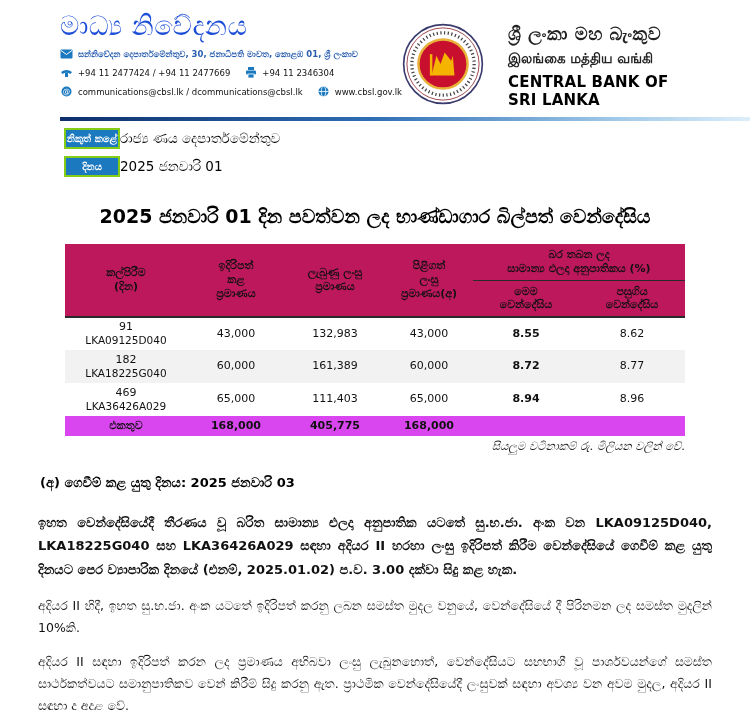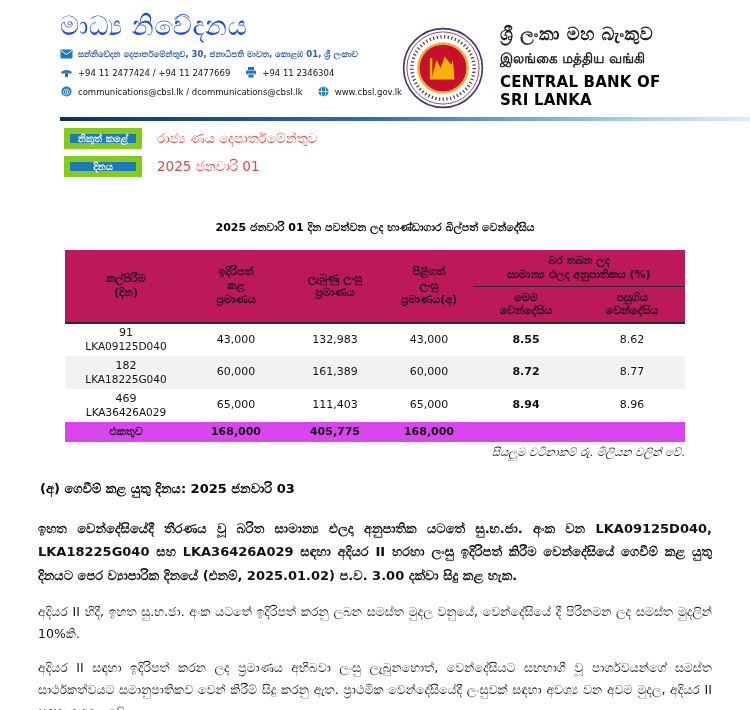--- a/index.html
+++ b/index.html
@@ -10,37 +10,37 @@
   
   .hdr{display:flex;justify-content:space-between;padding:12px 56px 0 60px}
   .hdr-left{width:372px}
   .pr-title{font-size:27px;font-weight:normal;color:#1d4ed8;letter-spacing:.5px;line-height:1.05}
   .contact{margin-top:7px;font-size:8.5px;line-height:1.2;color:#111}
   .c-row{display:flex;align-items:center;gap:5px;margin-top:8px;white-space:nowrap}
   .c-ico{width:13px;height:11px;display:inline-flex;align-items:center;justify-content:center;flex:none}
   .c-ico svg{display:block}
   .addr{color:#2b5fb0;font-weight:bold}
   .gap{display:inline-block;width:4px}
-  .hdr-right{display:flex;align-items:flex-end;gap:16px;padding-top:6px}
+  .hdr-right{display:flex;align-items:center;gap:24px;padding-top:6px}
   .logo{width:82px;height:82px;flex:none}
   .bank-names{padding-top:5px}
   .bn-si{font-size:18px;font-weight:bold;color:#222;letter-spacing:.5px}
   .bn-ta{font-size:13.5px;font-weight:bold;color:#222;margin-top:5px}
   .bn-en{font-size:15px;font-weight:900;color:#000;margin-top:5px;letter-spacing:.2px}
 
   .divider{height:4px;margin:8px 0 4px 60px;background:linear-gradient(90deg,#0d2f6b 0%,#2e6db4 45%,#9ec8e8 80%,#ddeefb 100%)}
 
   
   .meta{padding-left:64px;margin-top:6px}
   .meta-row{display:flex;align-items:center;margin-top:7px}
-  .meta-tag{background:#1b79c0;border:6px solid #84cc16;color:#fff;font-size:10px;font-weight:bold;width:78px;height:21px;display:flex;align-items:center;justify-content:center;flex:none}
-  .meta-val{margin-left:15px;font-size:13.5px;color:#ef4444}
-
-  
-  .tbl-title{text-align:center;font-weight:bold;font-size:11px;margin-top:44px;color:#000}
+  .meta-tag{background:#1b79c0;border:2px solid #84cc16;color:#fff;font-size:10px;font-weight:bold;width:56px;height:21px;display:flex;align-items:center;justify-content:center;flex:none}
+  .meta-val{font-size:13.5px;color:#000000}
+
+  
+  .tbl-title{text-align:center;font-weight:bold;font-size:19px;margin-top:28px;color:#000}
   table{border-collapse:collapse;margin:16px auto 0;width:620px;font-size:11px;table-layout:fixed}
   thead th{background:#be185d;font-weight:bold;padding:4px 2px;vertical-align:middle;text-align:center;line-height:1.25}
   thead{border-bottom:2px solid #2a2a2a}
   th.group{border-bottom:1.5px solid #2a2a2a}
   td{padding:2px 2px;text-align:center;vertical-align:middle;line-height:1.3}
   tbody tr.stripe td{background:#f2f2f2}
   tbody tr td{height:33px}
   .mat-days{font-weight:normal;font-size:11px}
   .isin{font-size:10.5px}
   .wayr-cur{font-weight:bold}

